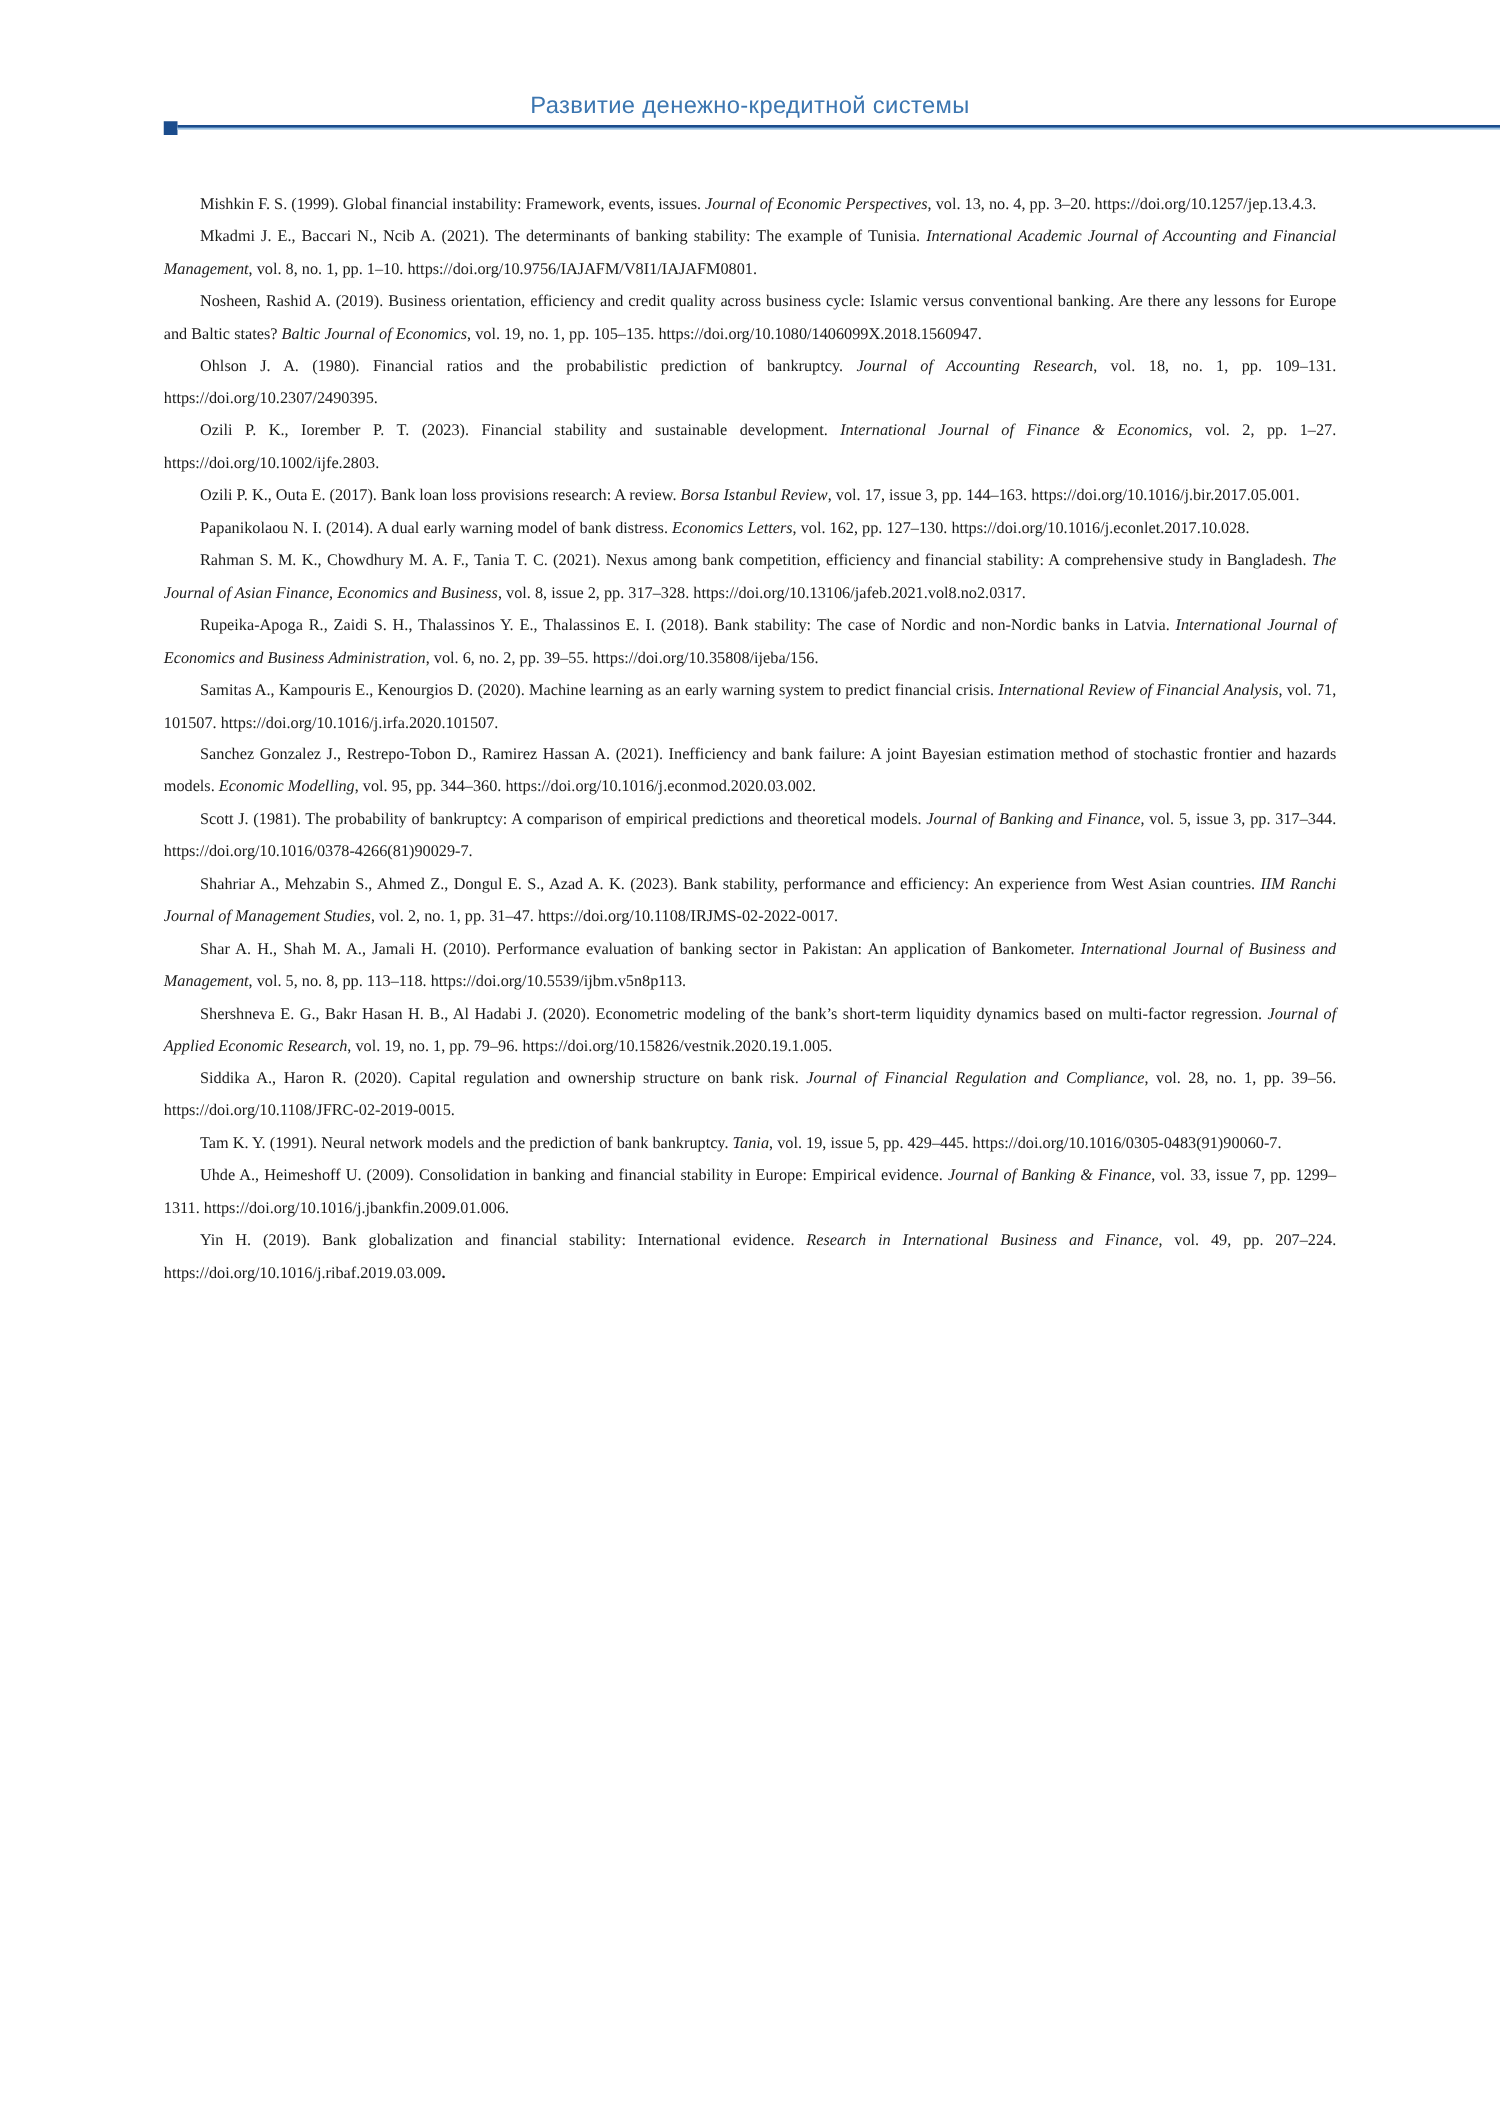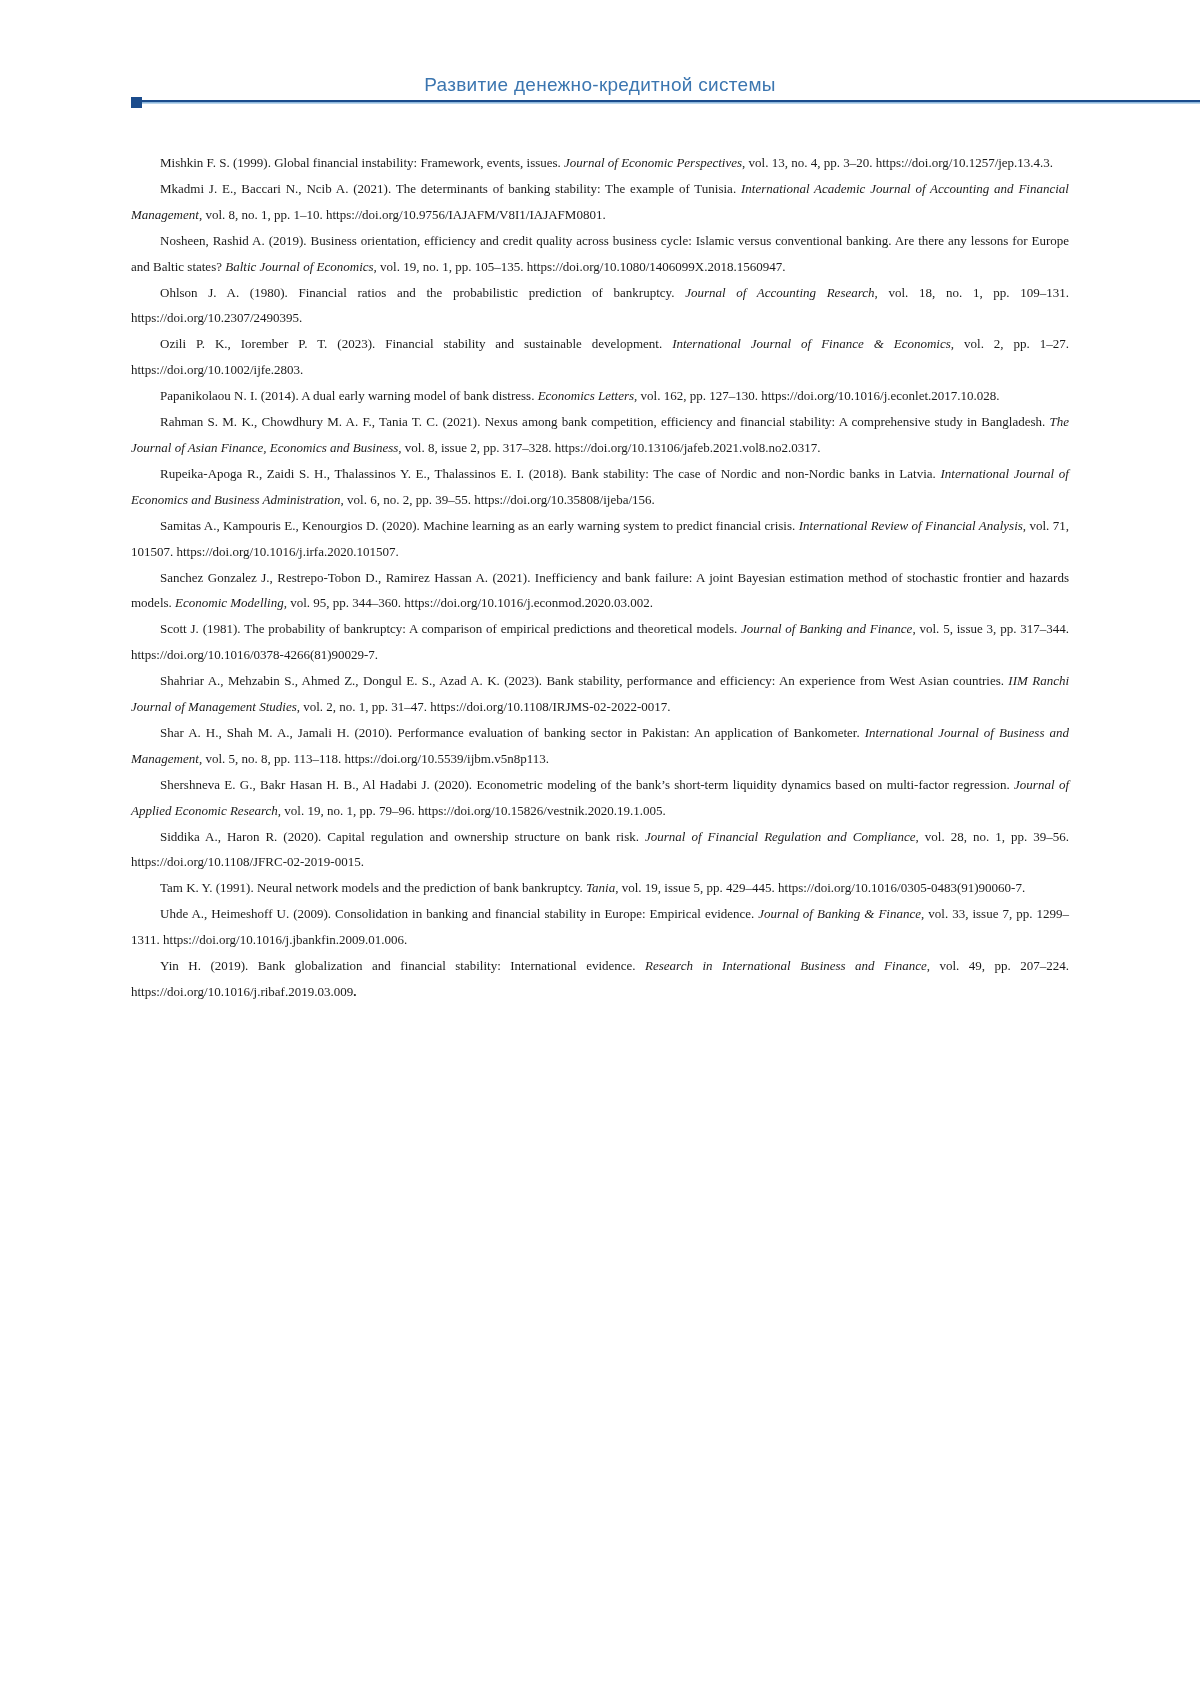--- a/index.html
+++ b/index.html
@@ -84,20 +84,21 @@
       <span class="rule-square"></span>
     </div>
   </header>
 
   <main class="refs" id="ref-list">
       <p class="ref"><span>Mishkin F. S. (1999). Global financial instability: Framework, events, issues. </span><span class="it">Journal of Economic Perspectives</span><span>, vol. 13, no. 4, pp. 3–20. https://doi.org/10.1257/jep.13.4.3.</span></p>
       <p class="ref"><span>Mkadmi J. E., Baccari N., Ncib A. (2021). The determinants of banking stability: The example of Tunisia. </span><span class="it">International Academic Journal of Accounting and Financial Management</span><span>, vol. 8, no. 1, pp. 1–10. https://doi.org/10.9756/IAJAFM/V8I1/IAJAFM0801.</span></p>
       <p class="ref"><span>Nosheen, Rashid A. (2019). Business orientation, efficiency and credit quality across business cycle: Islamic versus conventional banking. Are there any lessons for Europe and Baltic states? </span><span class="it">Baltic Journal of Economics</span><span>, vol. 19, no. 1, pp. 105–135. https://doi.org/10.1080/1406099X.2018.1560947.</span></p>
       <p class="ref"><span>Ohlson J. A. (1980). Financial ratios and the probabilistic prediction of bankruptcy. </span><span class="it">Journal of Accounting Research</span><span>, vol. 18, no. 1, pp. 109–131. https://doi.org/10.2307/2490395.</span></p>
       <p class="ref"><span>Ozili P. K., Iorember P. T. (2023). Financial stability and sustainable development. </span><span class="it">International Journal of Finance &amp; Economics</span><span>, vol. 2, pp. 1–27. https://doi.org/10.1002/ijfe.2803.</span></p>
+      <p class="ref"><span>Ozili P. K., Outa E. (2017). Bank loan loss provisions research: A review. </span><span class="it">Borsa Istanbul Review</span><span>, vol. 17, issue 3, pp. 144–163. https://doi.org/10.1016/j.bir.2017.05.001.</span></p>
       <p class="ref"><span>Papanikolaou N. I. (2014). A dual early warning model of bank distress. </span><span class="it">Economics Letters</span><span>, vol. 162, pp. 127–130. https://doi.org/10.1016/j.econlet.2017.10.028.</span></p>
       <p class="ref"><span>Rahman S. M. K., Chowdhury M. A. F., Tania T. C. (2021). Nexus among bank competition, efficiency and financial stability: A comprehensive study in Bangladesh. </span><span class="it">The Journal of Asian Finance, Economics and Business</span><span>, vol. 8, issue 2, pp. 317–328. https://doi.org/10.13106/jafeb.2021.vol8.no2.0317.</span></p>
       <p class="ref"><span>Rupeika-Apoga R., Zaidi S. H., Thalassinos Y. E., Thalassinos E. I. (2018). Bank stability: The case of Nordic and non-Nordic banks in Latvia. </span><span class="it">International Journal of Economics and Business Administration</span><span>, vol. 6, no. 2, pp. 39–55. https://doi.org/10.35808/ijeba/156.</span></p>
       <p class="ref"><span>Samitas A., Kampouris E., Kenourgios D. (2020). Machine learning as an early warning system to predict financial crisis. </span><span class="it">International Review of Financial Analysis</span><span>, vol. 71, 101507. https://doi.org/10.1016/j.irfa.2020.101507.</span></p>
       <p class="ref"><span>Sanchez Gonzalez J., Restrepo-Tobon D., Ramirez Hassan A. (2021). Inefficiency and bank failure: A joint Bayesian estimation method of stochastic frontier and hazards models. </span><span class="it">Economic Modelling</span><span>, vol. 95, pp. 344–360. https://doi.org/10.1016/j.econmod.2020.03.002.</span></p>
       <p class="ref"><span>Scott J. (1981). The probability of bankruptcy: A comparison of empirical predictions and theoretical models. </span><span class="it">Journal of Banking and Finance</span><span>, vol. 5, issue 3, pp. 317–344. https://doi.org/10.1016/0378-4266(81)90029-7.</span></p>
       <p class="ref"><span>Shahriar A., Mehzabin S., Ahmed Z., Dongul E. S., Azad A. K. (2023). Bank stability, performance and efficiency: An experience from West Asian countries. </span><span class="it">IIM Ranchi Journal of Management Studies</span><span>, vol. 2, no. 1, pp. 31–47. https://doi.org/10.1108/IRJMS-02-2022-0017.</span></p>
       <p class="ref"><span>Shar A. H., Shah M. A., Jamali H. (2010). Performance evaluation of banking sector in Pakistan: An application of Bankometer. </span><span class="it">International Journal of Business and Management</span><span>, vol. 5, no. 8, pp. 113–118. https://doi.org/10.5539/ijbm.v5n8p113.</span></p>
       <p class="ref"><span>Shershneva E. G., Bakr Hasan H. B., Al Hadabi J. (2020). Econometric modeling of the bank’s short-term liquidity dynamics based on multi-factor regression. </span><span class="it">Journal of Applied Economic Research</span><span>, vol. 19, no. 1, pp. 79–96. https://doi.org/10.15826/vestnik.2020.19.1.005.</span></p>
       <p class="ref"><span>Siddika A., Haron R. (2020). Capital regulation and ownership structure on bank risk. </span><span class="it">Journal of Financial Regulation and Compliance</span><span>, vol. 28, no. 1, pp. 39–56. https://doi.org/10.1108/JFRC-02-2019-0015.</span></p>

